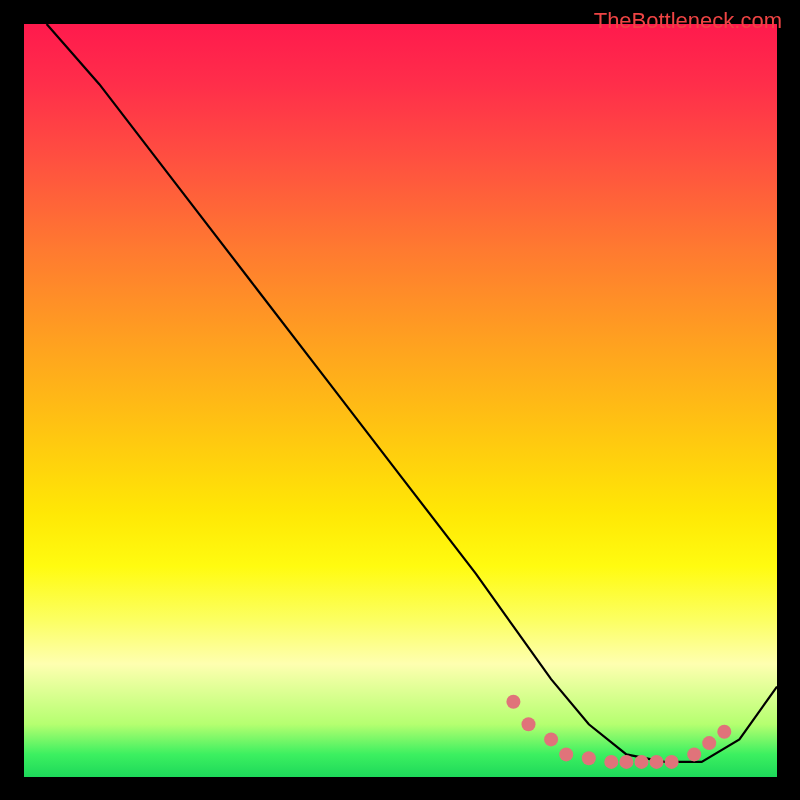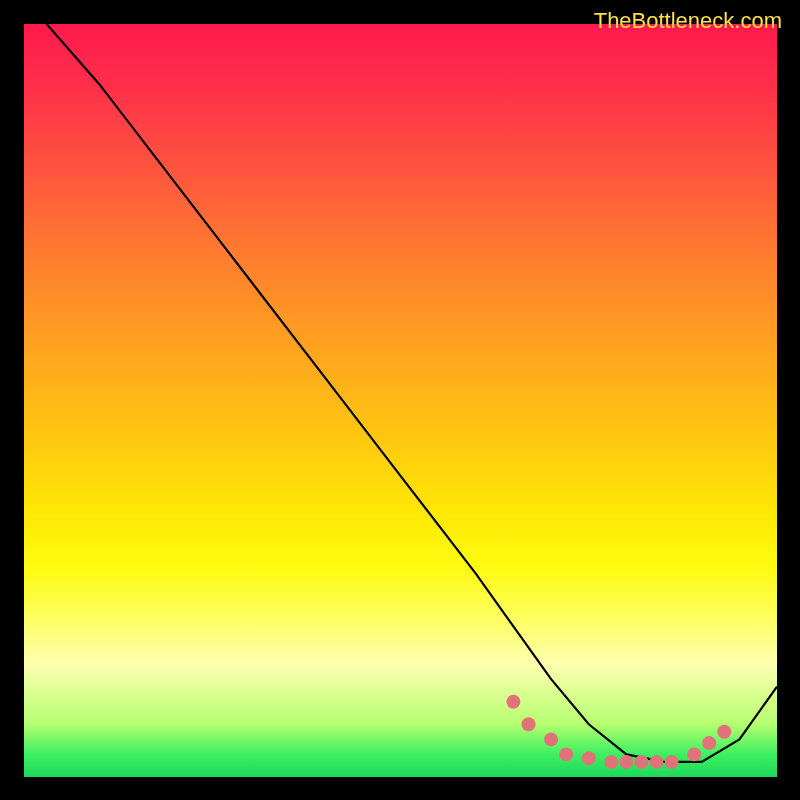--- a/index.html
+++ b/index.html
@@ -16,21 +16,21 @@
     }
     .container {
       width: 800px;
       height: 800px;
       position: relative;
     }
     .watermark {
       position: absolute;
       top: 8px;
       right: 18px;
-      color: #fde047;
+      color: #ef4444;
       font-size: 22px;
       font-weight: normal;
       z-index: 10;
     }
     .chart-area {
       position: absolute;
       left: 24px;
       top: 24px;
       width: 753px;
       height: 753px;

